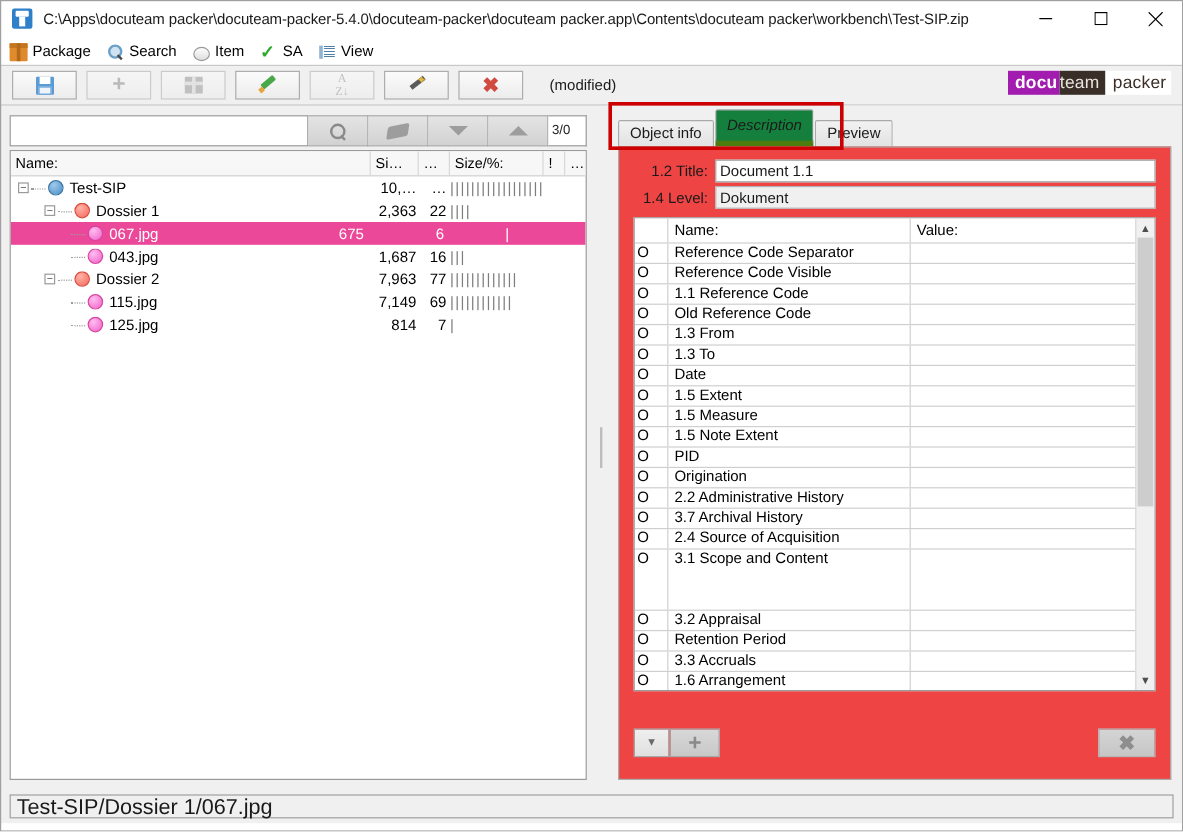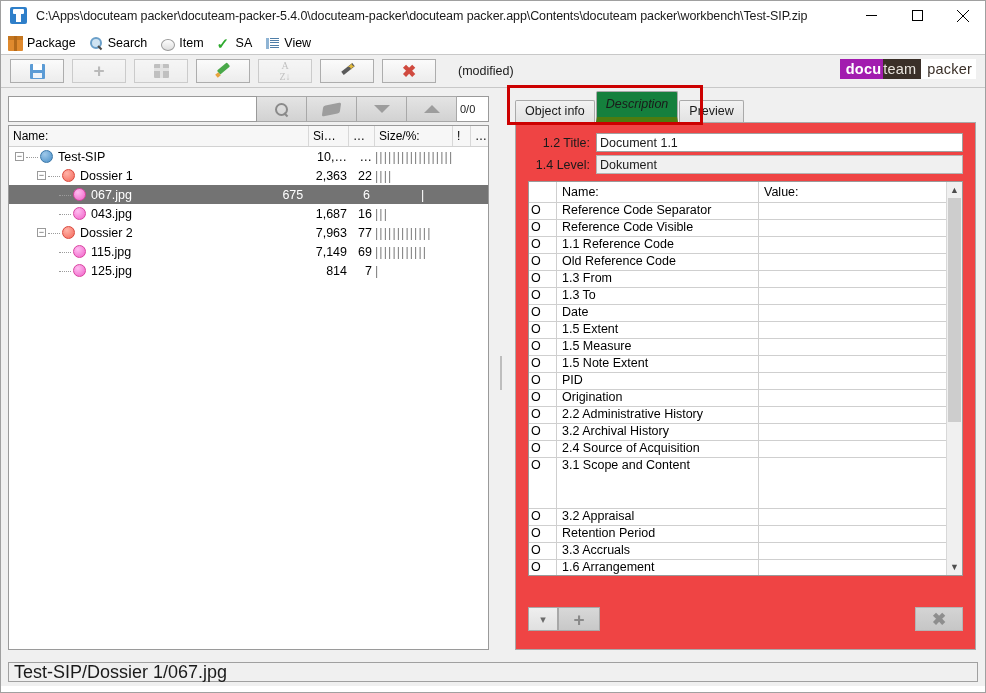--- a/index.html
+++ b/index.html
@@ -348,21 +348,21 @@
   .th-sizepct { width: 78px; }
   .th-excl { width: 18px; }
   .th-more { width: 16px; border-right: none; }
 
   .trow {
     display: flex;
     height: 19px;
     align-items: center;
     font-size: 12.5px;
   }
-  .trow.sel { background: #737373; color: #ffffff; gap: 48px; }
+  .trow.sel { background: #ec4899; color: #ffffff; gap: 48px; }
   .tcell-name {
     width: 300px;
     display: flex;
     align-items: center;
     overflow: hidden;
     white-space: nowrap;
     box-sizing: border-box;
   }
   .tcell-size {
     width: 40px;
@@ -731,21 +731,21 @@
       </div>
       <div class="sbtn">
         <span class="ic-eraser"></span>
       </div>
       <div class="sbtn">
         <span class="ic-tri-d"></span>
       </div>
       <div class="sbtn">
         <span class="ic-tri-u"></span>
       </div>
-      <div class="counter-box">0/0</div>
+      <div class="counter-box">3/0</div>
     </div>
 
     <div class="tree-box">
       <div class="tree-header">
         <div class="th th-name">Name:</div>
         <div class="th th-size">Si…</div>
         <div class="th th-dots">…</div>
         <div class="th th-sizepct">Size/%:</div>
         <div class="th th-excl">!</div>
         <div class="th th-more">…</div>
@@ -925,21 +925,21 @@
                 <div class="mc mc-name">Origination</div>
                 <div class="mc mc-value"></div>
               </div>
               <div class="meta-row">
                 <div class="mc mc-o">O</div>
                 <div class="mc mc-name">2.2 Administrative History</div>
                 <div class="mc mc-value"></div>
               </div>
               <div class="meta-row">
                 <div class="mc mc-o">O</div>
-                <div class="mc mc-name">3.2 Archival History</div>
+                <div class="mc mc-name">3.7 Archival History</div>
                 <div class="mc mc-value"></div>
               </div>
               <div class="meta-row">
                 <div class="mc mc-o">O</div>
                 <div class="mc mc-name">2.4 Source of Acquisition</div>
                 <div class="mc mc-value"></div>
               </div>
               <div class="meta-row tall">
                 <div class="mc mc-o">O</div>
                 <div class="mc mc-name">3.1 Scope and Content</div>

